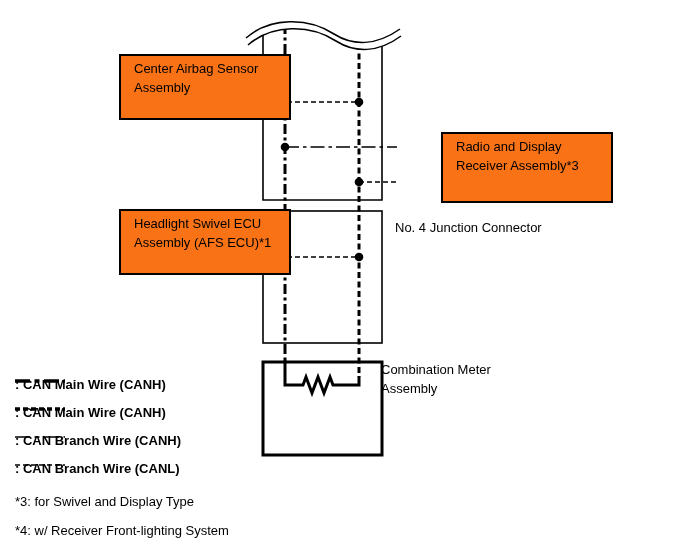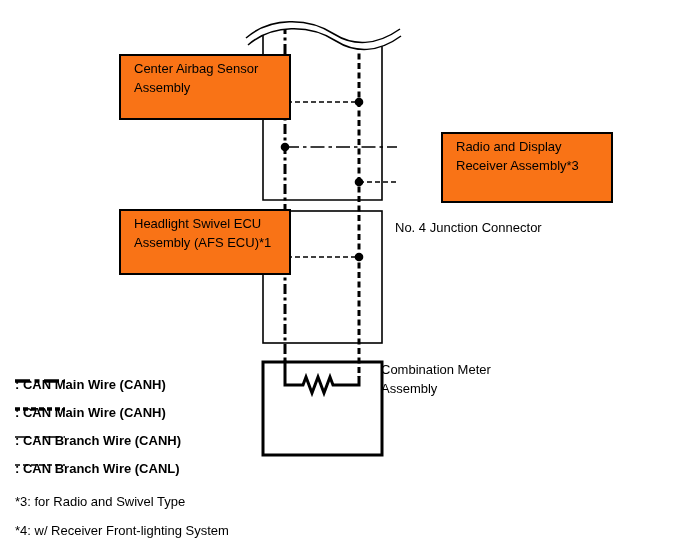--- a/index.html
+++ b/index.html
@@ -108,16 +108,16 @@
     </svg>
     <span class="legend-text">: CAN Branch Wire (CANH)</span>
   </div>
   <div class="legend-row" style="top:460px;">
     <svg class="sample" viewBox="0 0 50 10">
       <line x1="0" y1="5" x2="50" y2="5" stroke="#000" stroke-width="1.4" stroke-dasharray="5 3"></line>
     </svg>
     <span class="legend-text">: CAN Branch Wire (CANL)</span>
   </div>
 
-  <div class="footnote" style="top:494px;">*3: for Radio and Swivel Type</div>
+  <div class="footnote" style="top:494px;">*3: for Swivel and Display Type</div>
   <div class="footnote" style="top:523px;">*4: w/ Receiver Front-lighting System</div>
 
 </div>
 
 </body></html>

